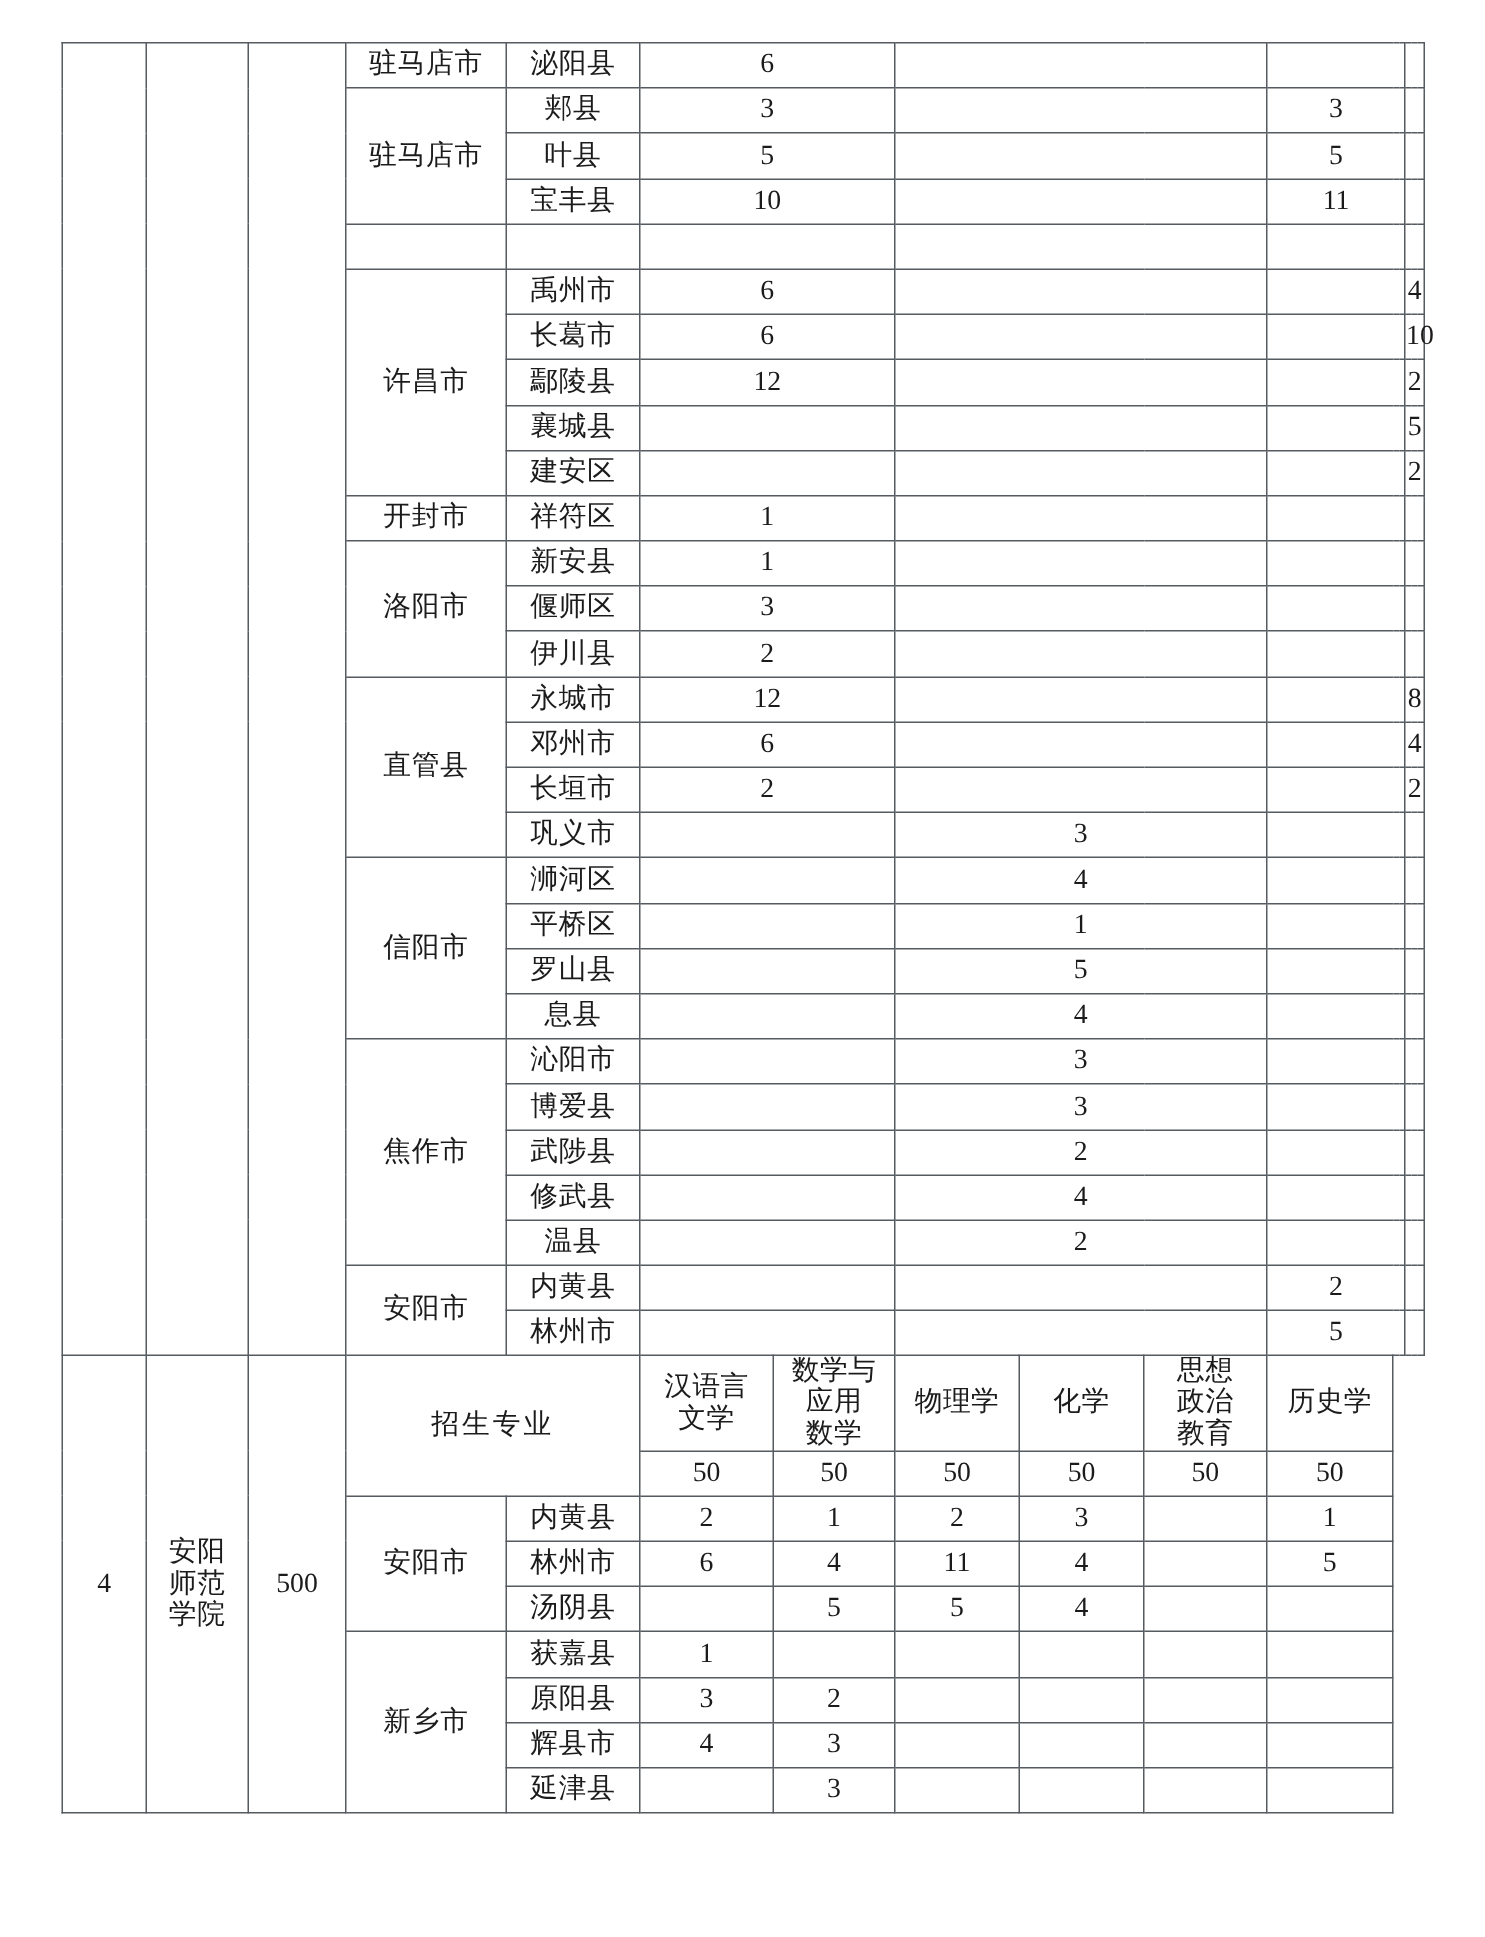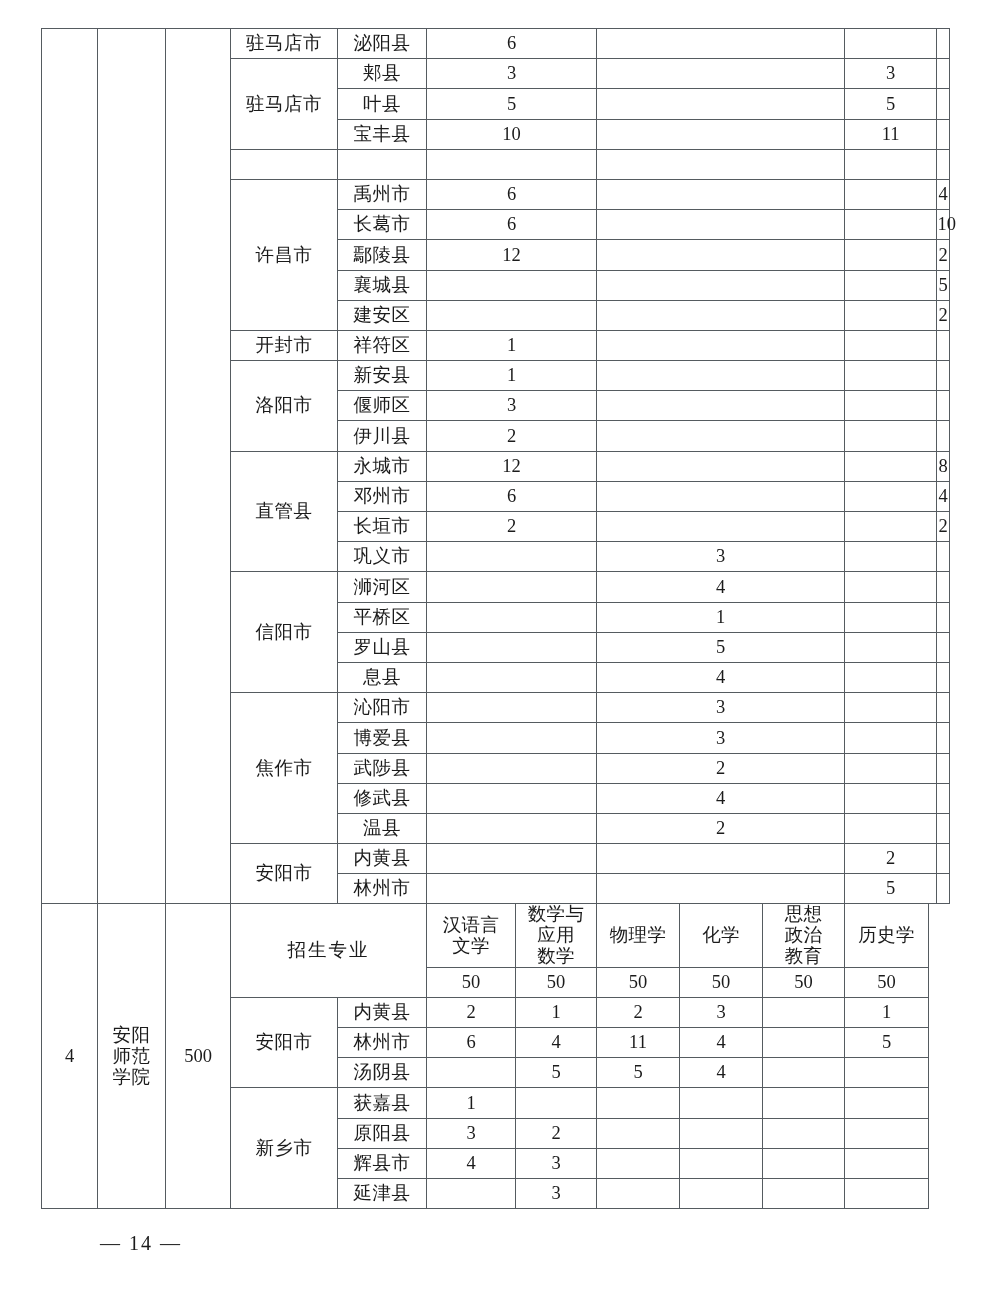--- a/index.html
+++ b/index.html
@@ -443,15 +443,14 @@
           <td class="num"></td>
           <td class="num">3</td>
           <td class="num"></td>
           <td class="num"></td>
           <td class="num"></td>
           <td class="num"></td>
         </tr>
       </tbody>
   </table>
 
-  <div class="footer">—  14  —</div>
 
 </div>
 
 </body></html>

